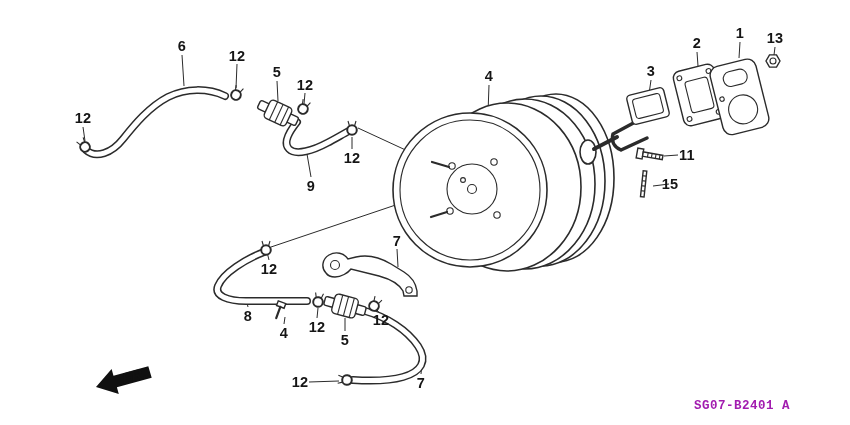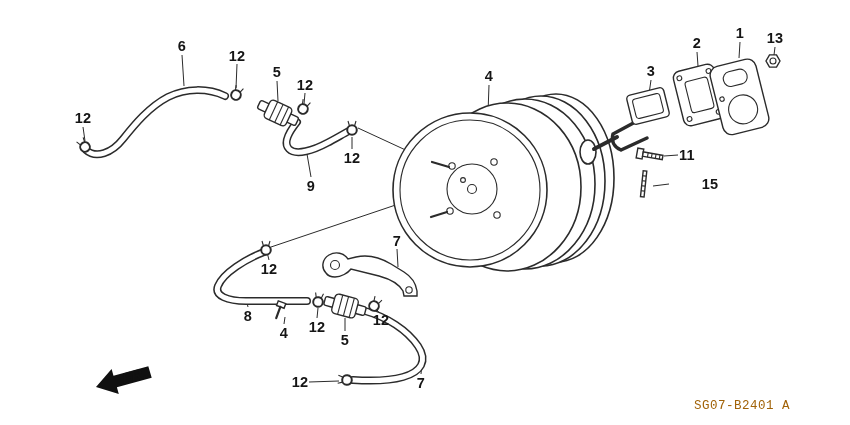--- a/index.html
+++ b/index.html
@@ -9,22 +9,22 @@
   }
   .stage svg { position:absolute; left:0; top:0; }
 
   .label {
     position:absolute; transform:translate(-50%,-50%);
     font-weight:bold; font-size:14.5px; color:#151515; line-height:1;
     letter-spacing:0.3px; white-space:nowrap;
   }
   .part-code {
     position:absolute; left:694px; top:399px;
-    font-family:"Liberation Mono", monospace; font-weight:normal;
-    font-size:12.5px; color:#a16207; letter-spacing:0.5px;
+    font-family:"Liberation Mono", monospace; font-weight:bold;
+    font-size:12.5px; color:#a21caf; letter-spacing:0.5px;
   }
   .fr-label {
     position:absolute; left:122px; top:367px;
     transform:rotate(-15deg);
     font-weight:bold; font-style:italic; font-size:15px; color:#111;
   }
 
   
   .leader line { stroke:#2b2b2b; stroke-width:1; }
   .shell  { fill:#ffffff; stroke:#2b2b2b; stroke-width:1.6; }
@@ -201,21 +201,21 @@
   <div class="label" style="left:237px; top:56px">12</div>
   <div class="label" style="left:277px; top:72px">5</div>
   <div class="label" style="left:305px; top:85px">12</div>
   <div class="label" style="left:83px;  top:118px">12</div>
   <div class="label" style="left:489px; top:76px">4</div>
   <div class="label" style="left:651px; top:71px">3</div>
   <div class="label" style="left:697px; top:43px">2</div>
   <div class="label" style="left:740px; top:33px">1</div>
   <div class="label" style="left:775px; top:38px">13</div>
   <div class="label" style="left:687px; top:155px">11</div>
-  <div class="label" style="left:710px; top:184px">15</div>
+  <div class="label" style="left:670px; top:184px">15</div>
   <div class="label" style="left:352px; top:158px">12</div>
   <div class="label" style="left:311px; top:186px">9</div>
   <div class="label" style="left:397px; top:241px">7</div>
   <div class="label" style="left:269px; top:269px">12</div>
   <div class="label" style="left:248px; top:316px">8</div>
   <div class="label" style="left:284px; top:333px">4</div>
   <div class="label" style="left:317px; top:327px">12</div>
   <div class="label" style="left:345px; top:340px">5</div>
   <div class="label" style="left:381px; top:320px">12</div>
   <div class="label" style="left:421px; top:383px">7</div>

